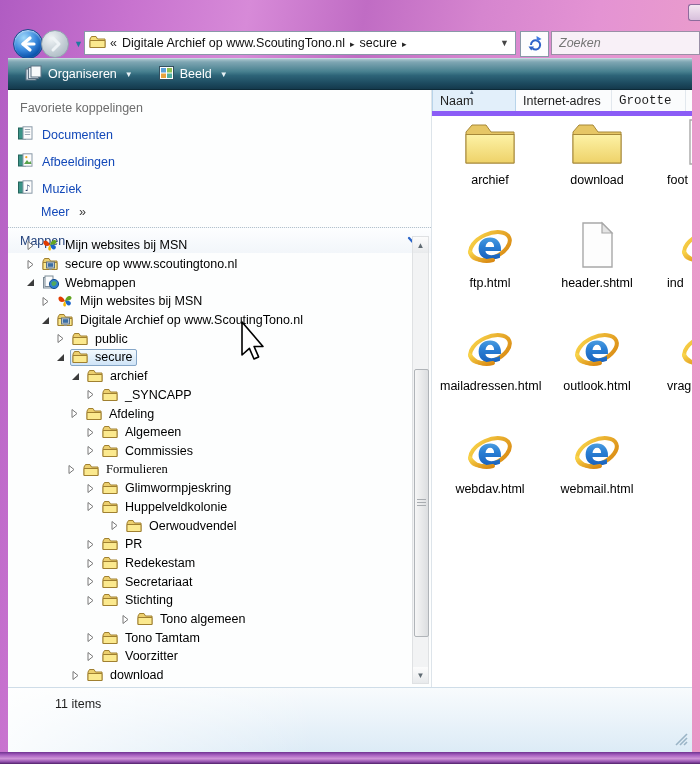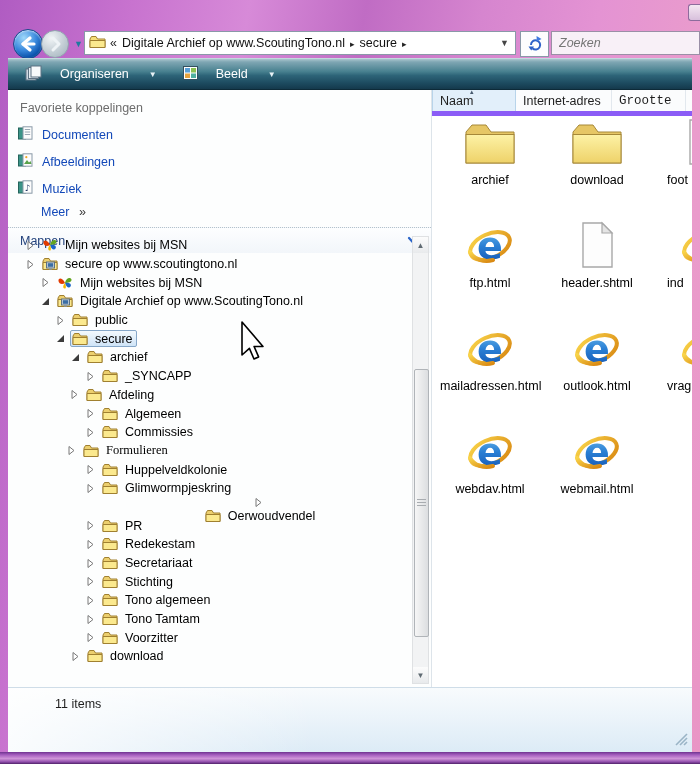--- a/index.html
+++ b/index.html
@@ -25,21 +25,21 @@
   .addr-caret{margin-left:auto;font-size:9px;color:#444;padding-right:2px;}
   .refreshbtn{position:absolute;left:512px;top:3px;width:27px;height:24px;background:#fdfdfe;border:1px solid #8a98a8;
       display:flex;align-items:center;justify-content:center;}
   .searchbox{position:absolute;left:543px;top:3px;width:149px;height:24px;background:#f8f0f7;border:1px solid #9a8fa6;box-sizing:border-box;}
   .searchbox input{width:100%;height:100%;border:none;background:transparent;font-style:italic;color:#777;
       font-family:"Liberation Sans",sans-serif;font-size:12.5px;padding:0 7px;box-sizing:border-box;outline:none;}
   
   .toolbar{position:absolute;left:8px;top:58px;right:8px;height:32px;
       background:linear-gradient(180deg,#aac6ce 0%,#7fa6b3 10%,#47808f 42%,#2d6478 55%,#1d4b60 80%,#14394c 100%);
       border-top:1px solid #c3d9de;border-bottom:1px solid #0d2a38;box-sizing:border-box;display:flex;align-items:center;}
-  .tbtn{display:flex;align-items:center;gap:18px;color:#fff;font-size:12.5px;padding:20px 9px;margin-left:8px;border-radius:3px;}
+  .tbtn{display:flex;align-items:center;gap:6px;color:#fff;font-size:12.5px;padding:20px 9px;margin-left:8px;border-radius:3px;}
   .tbtn .caret{font-size:8px;color:#e8f2f6;margin-left:2px;}
   
   .main{position:absolute;left:8px;top:90px;right:8px;bottom:76px;background:#84cc16;}
   .sidebar{position:absolute;left:0;top:0;width:423px;height:100%;background:#fdfefe;}
   .pane-divider{position:absolute;left:423px;top:0;width:1px;height:100%;background:#dde4ea;}
   .fav-title{color:#6d6d6d;font-size:12.5px;padding:11px 0 6px 12px;}
   .fav-item{display:flex;align-items:center;gap:9px;padding:5px 0 5px 10px;color:#1248b8;font-size:12.5px;cursor:pointer;}
   .fav-more{padding:3px 0 2px 33px;color:#1248b8;font-size:12.5px;}
   .fav-more .chev{color:#333;letter-spacing:1px;margin-left:6px;}
   .mappen-bar{position:relative;border-top:1px dotted #b4c2cc;margin-top:6px;padding:6px 0 5px 12px;
@@ -234,20 +234,38 @@
                 <path d="M1,4 L2.5,1.5 H7 L8.5,4 H15 V12.5 H1 Z" fill="#eccf6e" stroke="#a08030"></path>
                 <path d="M1,5.5 H15 V12.5 H1 Z" fill="#fbe98e" stroke="#a08030"></path>
                 <rect x="4.5" y="5" width="8" height="6" fill="#cfd6dc" stroke="#5d7283"></rect>
                 <rect x="5.8" y="6.2" width="5.4" height="3.6" fill="#3a6ea5"></rect>
                 <rect x="7" y="11" width="3" height="1.6" fill="#8d9aa5"></rect>
               </svg>
             </span>
             <span class="tlabel">secure op www.scoutingtono.nl</span>
           </span>
         </div>
+        <div class="tree-row" style="padding-left: 18px;">
+          <span class="twisty">
+            <svg width="9" height="9">
+              <polygon points="1,8 8,8 8,1" fill="#3c3c3c"></polygon>
+            </svg>
+          </span>
+          <span class="node-content">
+            <span class="tico">
+              <svg width="17" height="15">
+                <rect x="1.5" y="2.5" width="8" height="10.5" fill="#e8ecf0" stroke="#7d8b96"></rect>
+                <rect x="3" y="1" width="8" height="10.5" fill="#fbfcfd" stroke="#7d8b96"></rect>
+                <circle cx="12" cy="9" r="4.6" fill="#2f7fd0" stroke="#17508e"></circle>
+                <path d="M9.5,7.5 C10.5,6 13,6 14.5,7 C15,8.5 13.5,10.5 12,11 C10.5,11.5 9,9.5 9.5,7.5 Z" fill="#59b04a" opacity="0.85"></path>
+              </svg>
+            </span>
+            <span class="tlabel">Webmappen</span>
+          </span>
+        </div>
         <div class="tree-row" style="padding-left: 33px;">
           <span class="twisty">
             <svg width="9" height="9">
               <polygon points="2,0.5 7,4.5 2,8.5" fill="#ffffff" stroke="#787878"></polygon>
             </svg>
           </span>
           <span class="node-content">
             <span class="tico">
               <svg width="16" height="14">
                 <path d="M8,7 C5,1 1,2 1.5,5 C2,8 5,9 8,7 Z" fill="#e23b00"></path>
@@ -412,40 +430,40 @@
               <polygon points="2,0.5 7,4.5 2,8.5" fill="#ffffff" stroke="#787878"></polygon>
             </svg>
           </span>
           <span class="node-content">
             <span class="tico">
               <svg width="16" height="14">
                 <path d="M1,4 L2.5,1.5 H7 L8.5,4 H15 V12.5 H1 Z" fill="#eccf6e" stroke="#a08030"></path>
                 <path d="M1,5.5 H15 V12.5 H1 Z" fill="#fbe98e" stroke="#a08030"></path>
               </svg>
             </span>
+            <span class="tlabel">Glimwormpjeskring</span>
+          </span>
+        </div>
+        <div class="tree-row" style="padding-left: 78px;">
+          <span class="twisty">
+            <svg width="9" height="9">
+              <polygon points="2,0.5 7,4.5 2,8.5" fill="#ffffff" stroke="#787878"></polygon>
+            </svg>
+          </span>
+          <span class="node-content">
+            <span class="tico">
+              <svg width="16" height="14">
+                <path d="M1,4 L2.5,1.5 H7 L8.5,4 H15 V12.5 H1 Z" fill="#eccf6e" stroke="#a08030"></path>
+                <path d="M1,5.5 H15 V12.5 H1 Z" fill="#fbe98e" stroke="#a08030"></path>
+              </svg>
+            </span>
             <span class="tlabel">Huppelveldkolonie</span>
           </span>
         </div>
-        <div class="tree-row" style="padding-left: 78px;">
-          <span class="twisty">
-            <svg width="9" height="9">
-              <polygon points="2,0.5 7,4.5 2,8.5" fill="#ffffff" stroke="#787878"></polygon>
-            </svg>
-          </span>
-          <span class="node-content">
-            <span class="tico">
-              <svg width="16" height="14">
-                <path d="M1,4 L2.5,1.5 H7 L8.5,4 H15 V12.5 H1 Z" fill="#eccf6e" stroke="#a08030"></path>
-                <path d="M1,5.5 H15 V12.5 H1 Z" fill="#fbe98e" stroke="#a08030"></path>
-              </svg>
-            </span>
-            <span class="tlabel">Glimwormpjeskring</span>
-          </span>
-        </div>
-        <div class="tree-row" style="padding-left: 102px; flex-direction: column;">
+        <div class="tree-row" style="padding-left: 102px;">
           <span class="twisty">
             <svg width="9" height="9">
               <polygon points="2,0.5 7,4.5 2,8.5" fill="#ffffff" stroke="#787878"></polygon>
             </svg>
           </span>
           <span class="node-content">
             <span class="tico">
               <svg width="16" height="14">
                 <path d="M1,4 L2.5,1.5 H7 L8.5,4 H15 V12.5 H1 Z" fill="#eccf6e" stroke="#a08030"></path>
                 <path d="M1,5.5 H15 V12.5 H1 Z" fill="#fbe98e" stroke="#a08030"></path>
@@ -511,21 +529,21 @@
           <span class="node-content">
             <span class="tico">
               <svg width="16" height="14">
                 <path d="M1,4 L2.5,1.5 H7 L8.5,4 H15 V12.5 H1 Z" fill="#eccf6e" stroke="#a08030"></path>
                 <path d="M1,5.5 H15 V12.5 H1 Z" fill="#fbe98e" stroke="#a08030"></path>
               </svg>
             </span>
             <span class="tlabel">Stichting</span>
           </span>
         </div>
-        <div class="tree-row" style="padding-left: 78px;">
+        <div class="tree-row" style="padding-left: 113px;">
           <span class="twisty">
             <svg width="9" height="9">
               <polygon points="2,0.5 7,4.5 2,8.5" fill="#ffffff" stroke="#787878"></polygon>
             </svg>
           </span>
           <span class="node-content">
             <span class="tico">
               <svg width="16" height="14">
                 <path d="M1,4 L2.5,1.5 H7 L8.5,4 H15 V12.5 H1 Z" fill="#eccf6e" stroke="#a08030"></path>
                 <path d="M1,5.5 H15 V12.5 H1 Z" fill="#fbe98e" stroke="#a08030"></path>

